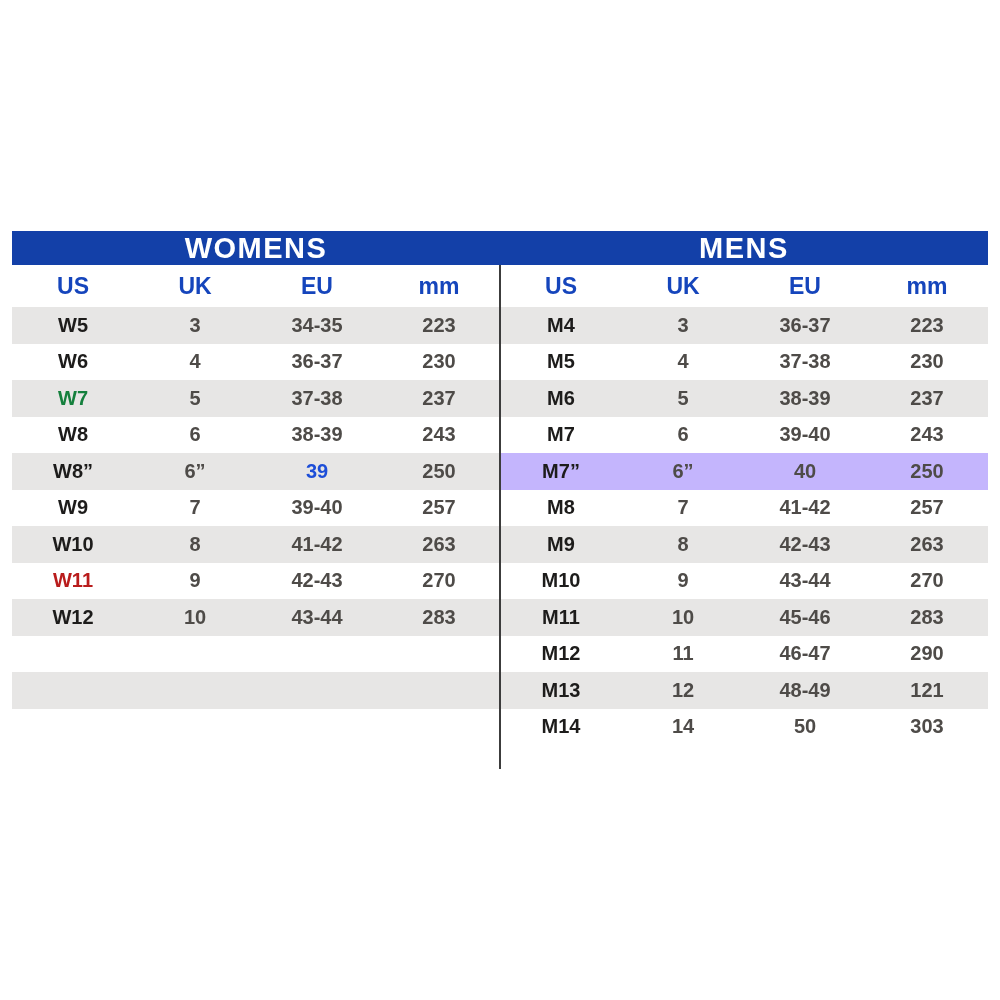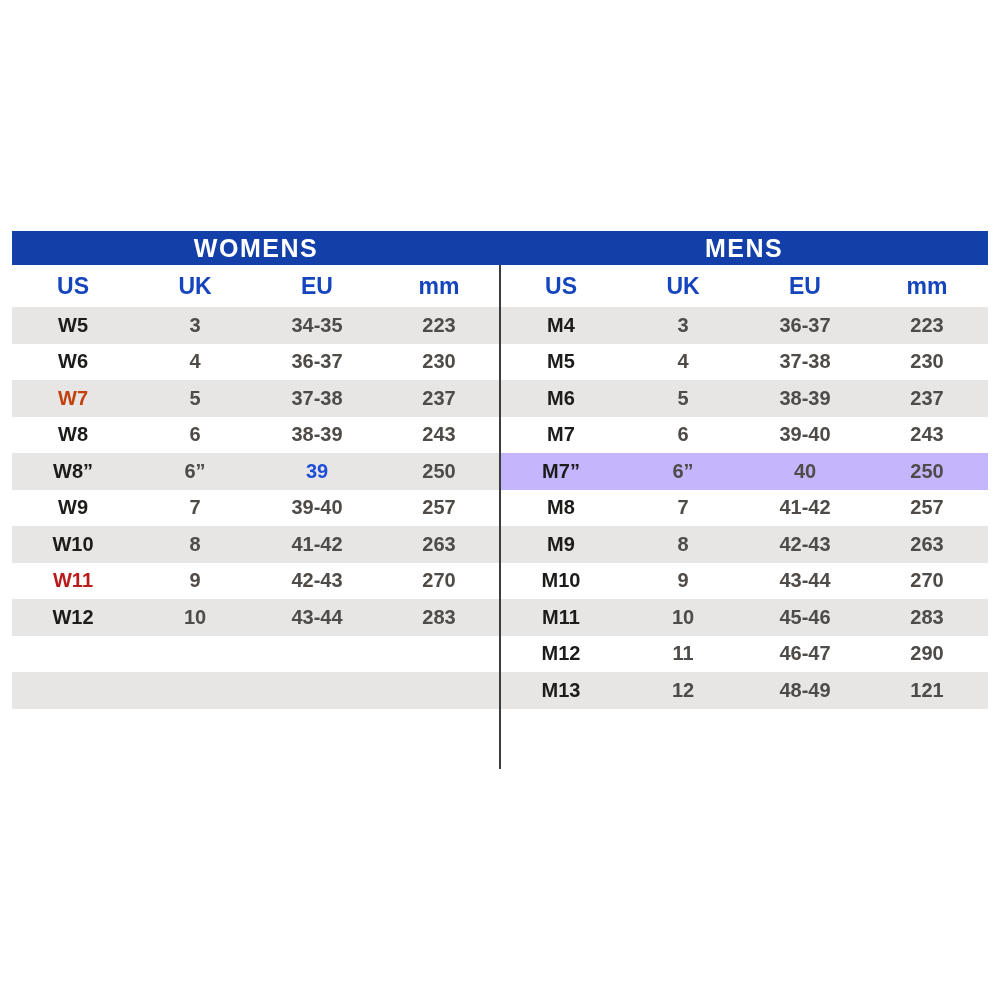--- a/index.html
+++ b/index.html
@@ -23,21 +23,21 @@
   }
   .title-bar {
     display: flex;
     height: 34px;
     align-items: center;
   }
   .title-bar .title {
     width: 50%;
     text-align: center;
     color: #ffffff;
-    font-size: 25px;
+    font-size: 29px;
     font-weight: bold;
     letter-spacing: 1.5px;
     line-height: 34px;
   }
   .halves {
     position: relative;
     display: flex;
   }
   .half {
     width: 488px;
@@ -96,21 +96,21 @@
             <span class="cell" style="color: rgb(78, 75, 72);">34-35</span>
             <span class="cell" style="color: rgb(78, 75, 72);">223</span>
           </div>
           <div class="row">
             <span class="cell" style="color: rgb(29, 28, 27);">W6</span>
             <span class="cell" style="color: rgb(78, 75, 72);">4</span>
             <span class="cell" style="color: rgb(78, 75, 72);">36-37</span>
             <span class="cell" style="color: rgb(78, 75, 72);">230</span>
           </div>
           <div class="row" style="background: rgb(231, 230, 229);">
-            <span class="cell" style="color: #c2410c;">W7</span>
+            <span class="cell" style="color: #15803d;">W7</span>
             <span class="cell" style="color: rgb(78, 75, 72);">5</span>
             <span class="cell" style="color: rgb(78, 75, 72);">37-38</span>
             <span class="cell" style="color: rgb(78, 75, 72);">237</span>
           </div>
           <div class="row">
             <span class="cell" style="color: rgb(29, 28, 27);">W8</span>
             <span class="cell" style="color: rgb(78, 75, 72);">6</span>
             <span class="cell" style="color: rgb(78, 75, 72);">38-39</span>
             <span class="cell" style="color: rgb(78, 75, 72);">243</span>
           </div>
@@ -229,17 +229,23 @@
             <span class="cell" style="color: rgb(78, 75, 72);">11</span>
             <span class="cell" style="color: rgb(78, 75, 72);">46-47</span>
             <span class="cell" style="color: rgb(78, 75, 72);">290</span>
           </div>
           <div class="row" style="background: rgb(231, 230, 229);">
             <span class="cell" style="color: rgb(29, 28, 27);">M13</span>
             <span class="cell" style="color: rgb(78, 75, 72);">12</span>
             <span class="cell" style="color: rgb(78, 75, 72);">48-49</span>
             <span class="cell" style="color: rgb(78, 75, 72);">121</span>
           </div>
+          <div class="row">
+            <span class="cell" style="color: rgb(29, 28, 27);">M14</span>
+            <span class="cell" style="color: rgb(78, 75, 72);">14</span>
+            <span class="cell" style="color: rgb(78, 75, 72);">50</span>
+            <span class="cell" style="color: rgb(78, 75, 72);">303</span>
+          </div>
         </section>
       <div class="divider" style="background: rgb(60, 60, 60);"></div>
     </div>
   </div>
 </div>
 
 </body></html>

